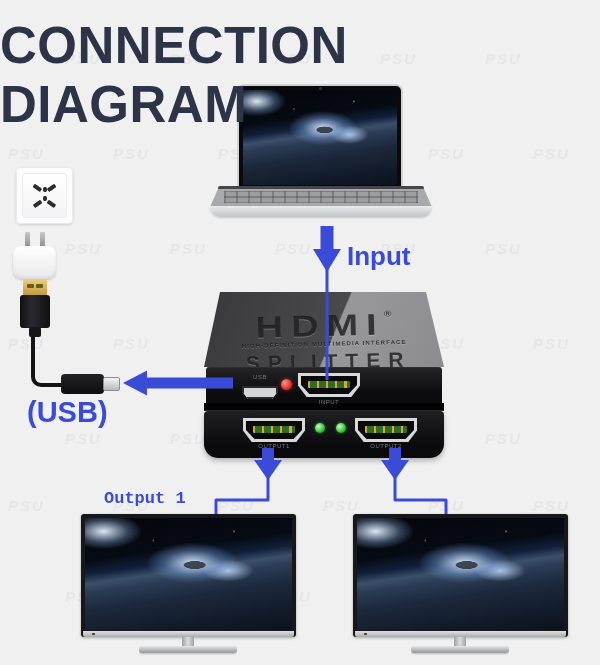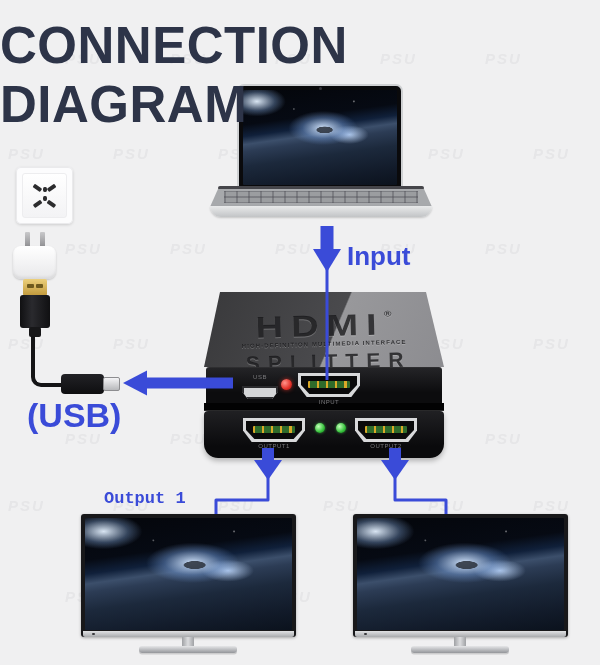--- a/index.html
+++ b/index.html
@@ -143,21 +143,21 @@
   .m-neck{position:absolute;top:637px;width:12px;height:10px;z-index:1;
     background:linear-gradient(90deg,#9fa1a4,#dcdddf 50%,#9fa1a4);}
   .m-neck.n1{left:182px;} .m-neck.n2{left:454px;}
   .m-base{position:absolute;top:646px;width:98px;height:7px;border-radius:3px;z-index:1;
     background:linear-gradient(#e5e6e8,#94969a);box-shadow:0 1.5px 0 rgba(0,0,0,.15);}
   .m-base.b1{left:139px;} .m-base.b2{left:411px;}
 
   
   .lbl{position:absolute;font-weight:700;color:var(--accent);z-index:6;white-space:nowrap;}
   .lbl-input{left:347px;top:241px;font-size:26px;}
-  .lbl-usb{left:27px;top:396px;font-size:34px;}
+  .lbl-usb{left:27px;top:396px;font-size:29px;}
   .lbl-out1{left:104px;top:489px;font-size:17px;font-family:Liberation Mono, monospace;}
   .lbl-out2{left:459px;top:489px;font-size:25px;}
 
   .arrows{position:absolute;inset:0;z-index:5;pointer-events:none;color:var(--accent);}
 </style>
 </head>
 <body>
 
 <div class="page">
 

